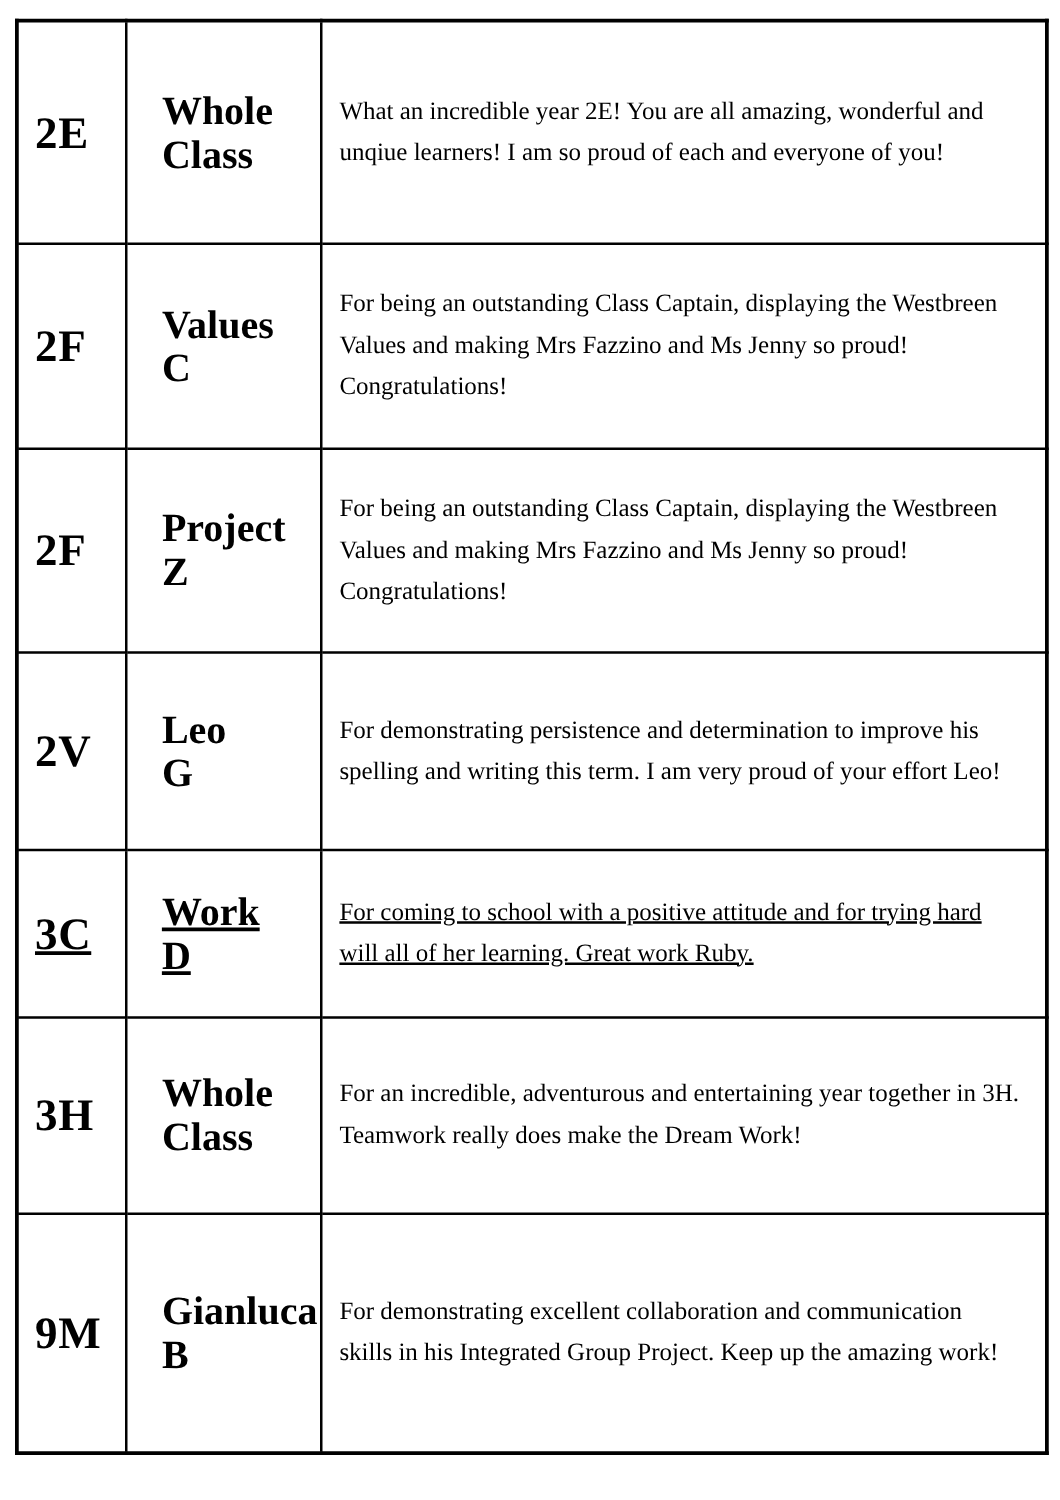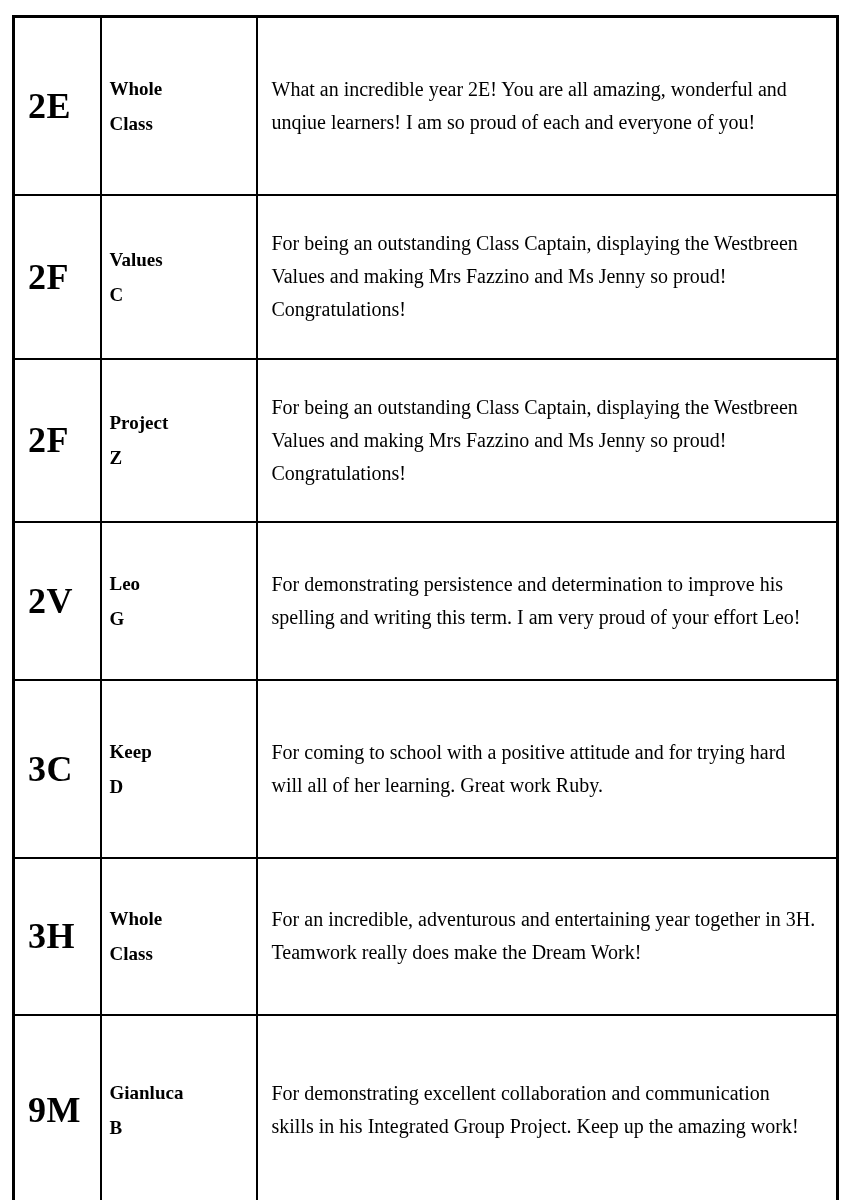--- a/index.html
+++ b/index.html
@@ -34,34 +34,34 @@
   }
   col.c-code { width: 87px; }
   col.c-name { width: 156px; }
   col.c-desc { width: 581px; }
 
   
   tr.r0 { height: 178px; }
   tr.r1 { height: 164px; }
   tr.r2 { height: 163px; }
   tr.r3 { height: 158px; }
-  tr.r4 { height: 178px; }
+  tr.r4 { height: 134px; text-decoration: underline; }
   tr.r5 { height: 157px; }
   tr.r6 { height: 192px; }
 
   td.code-cell {
     font-weight: bold;
     font-size: 36px;
     padding-left: 13px;
     letter-spacing: 0.5px;
   }
   td.name-cell {
     font-weight: bold;
-    font-size: 19px;
-    padding-left: 8px;
+    font-size: 32px;
+    padding-left: 28px;
     line-height: 35px;
   }
   td.desc-cell {
     font-size: 20px;
     line-height: 33px;
     padding: 6px 20px 6px 14px;
   }
 </style>
 </head>
 <body>
@@ -102,21 +102,21 @@
         <td class="code-cell">2V</td>
         <td class="name-cell">
           <div>Leo</div>
           <div>G</div>
         </td>
         <td class="desc-cell">For demonstrating persistence and determination to improve his spelling and writing this term. I am very proud of your effort Leo!</td>
       </tr>
       <tr class="r4">
         <td class="code-cell">3C</td>
         <td class="name-cell">
-          <div>Keep</div>
+          <div>Work</div>
           <div>D</div>
         </td>
         <td class="desc-cell">For coming to school with a positive attitude and for trying hard will all of her learning. Great work Ruby.</td>
       </tr>
       <tr class="r5">
         <td class="code-cell">3H</td>
         <td class="name-cell">
           <div>Whole</div>
           <div>Class</div>
         </td>

